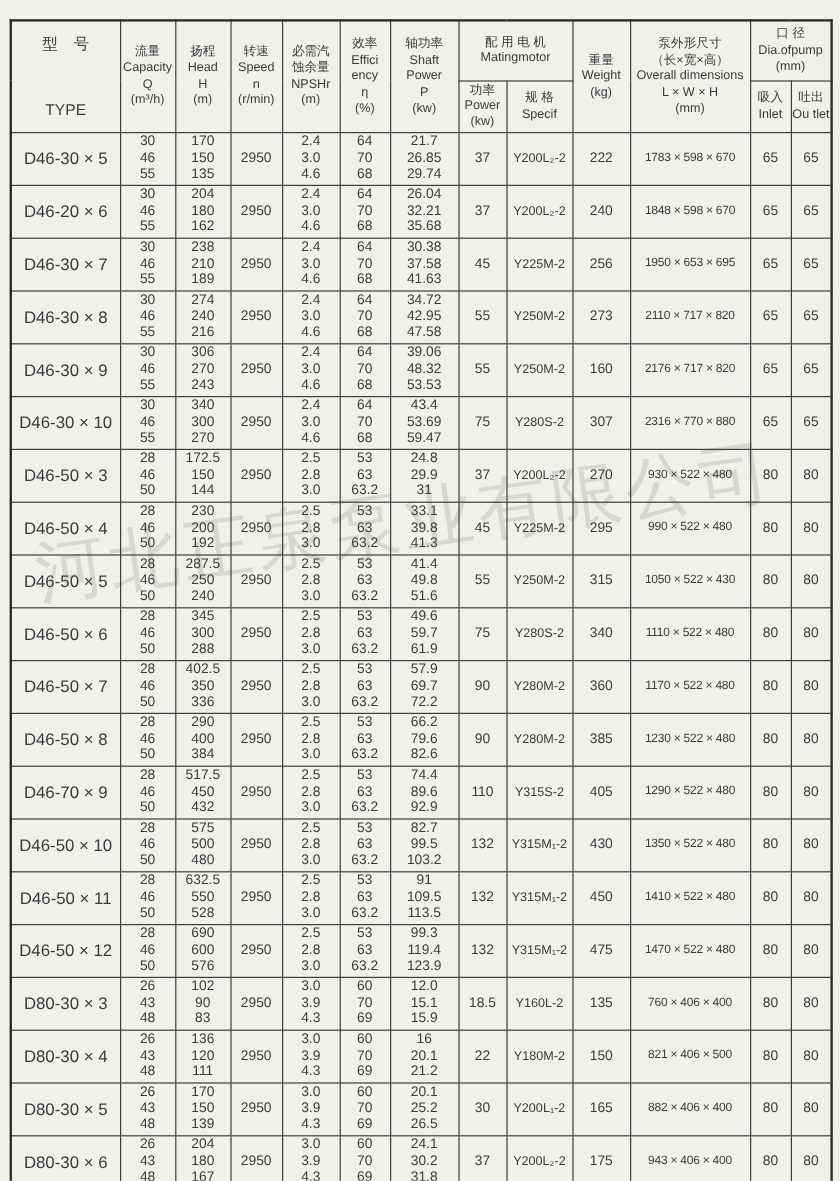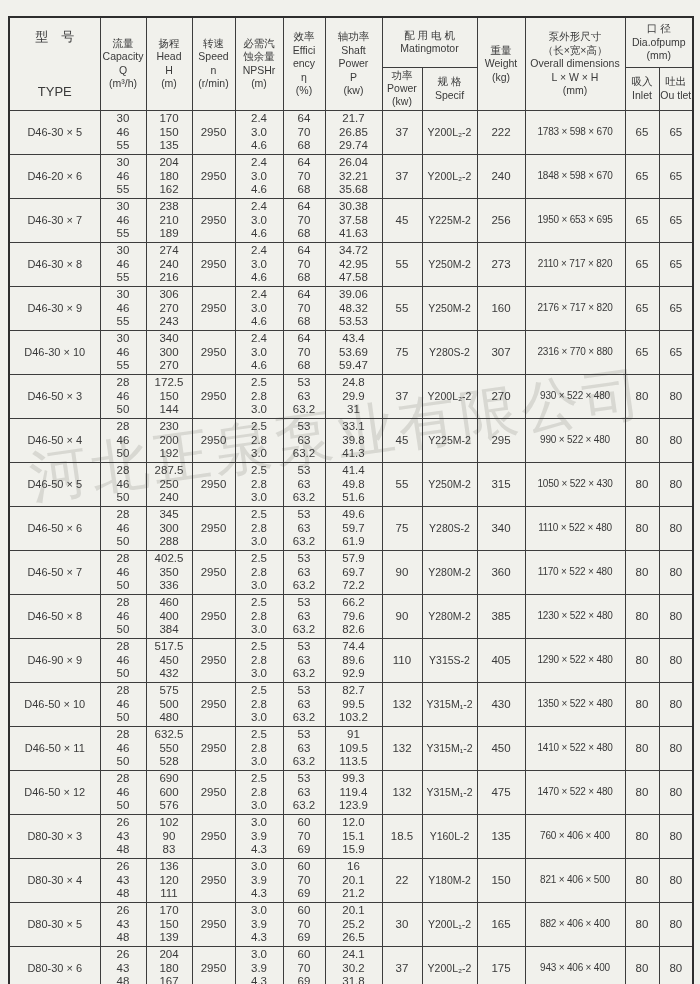--- a/index.html
+++ b/index.html
@@ -36,21 +36,21 @@
     line-height:1.28;
   }
   thead .row-a { height:50px;margin-top:18px; }
   thead .row-b { height:40px; }
   th.type-head { font-size:13px; line-height:2.1; }
   tbody td {
     font-size:11.5px;
     line-height:1.18;
     height:41px;
   }
-  tbody td.cell-type { font-size:11px; }
+  tbody td.cell-type { font-size:14px; }
   tbody td.cell-dims { font-size:10px; letter-spacing:-0.2px;margin-top:43px; }
   tbody td.cell-motor_spec { font-size:10.5px; }
   .watermark {
     position:absolute;
     left:30px; top:440px;
     width:700px;
     font-size:58px;
     color:rgba(150,152,145,0.28);
     transform:rotate(-8deg);
     transform-origin:left center;
@@ -412,42 +412,42 @@
           <td class="cell-weight">360</td>
           <td class="cell-dims">1170 × 522 × 480</td>
           <td class="cell-inlet">80</td>
           <td class="cell-outlet">80</td>
         </tr>
         <tr>
           <td class="cell-type">D46-50 × 8</td>
           <td class="cell-capacity">28
 46
 50</td>
-          <td class="cell-head">460
+          <td class="cell-head">290
 400
 384</td>
           <td class="cell-speed">2950</td>
           <td class="cell-npshr">2.5
 2.8
 3.0</td>
           <td class="cell-eff">53
 63
 63.2</td>
           <td class="cell-power">66.2
 79.6
 82.6</td>
           <td class="cell-motor_power">90</td>
           <td class="cell-motor_spec">Y280M-2</td>
           <td class="cell-weight">385</td>
           <td class="cell-dims">1230 × 522 × 480</td>
           <td class="cell-inlet">80</td>
           <td class="cell-outlet">80</td>
         </tr>
         <tr>
-          <td class="cell-type">D46-90 × 9</td>
+          <td class="cell-type">D46-70 × 9</td>
           <td class="cell-capacity">28
 46
 50</td>
           <td class="cell-head">517.5
 450
 432</td>
           <td class="cell-speed">2950</td>
           <td class="cell-npshr">2.5
 2.8
 3.0</td>

